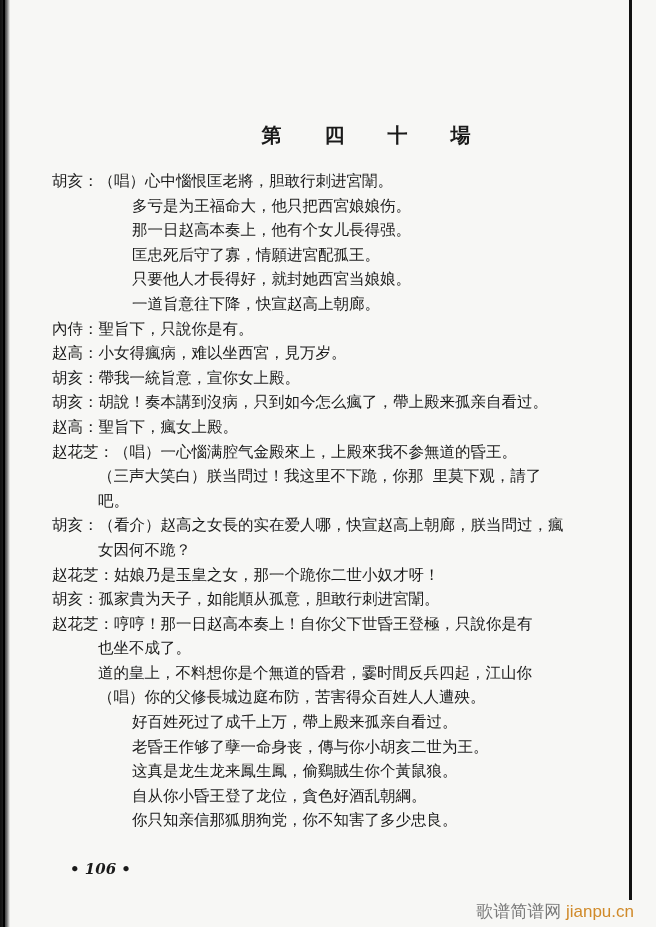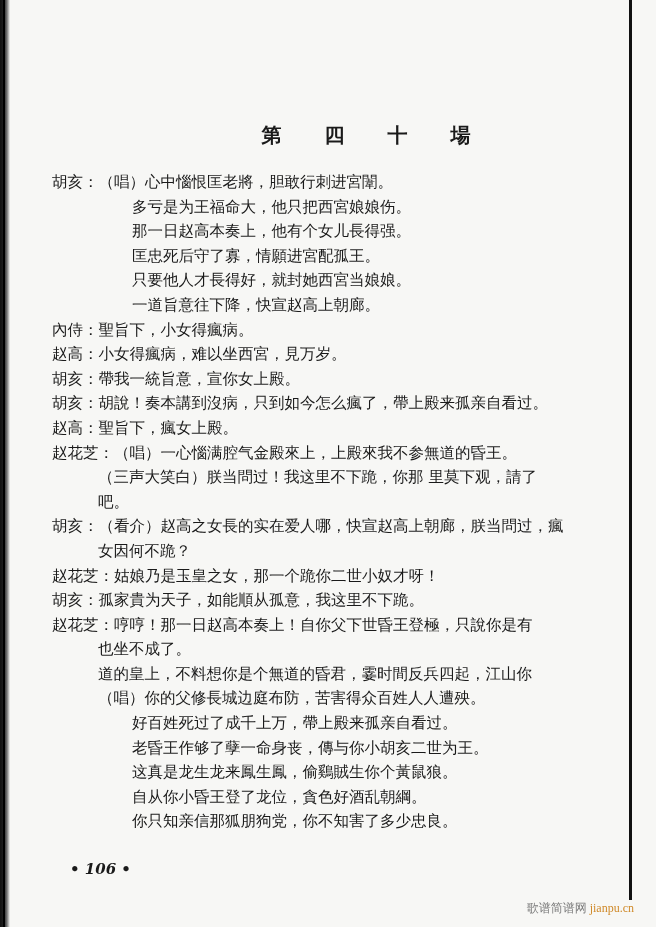--- a/index.html
+++ b/index.html
@@ -16,61 +16,61 @@
   .left-edge::after {
     content: ""; position: absolute; left: 3px; top: 0; width: 2px; height: 927px; background: #000;
   }
   .right-rule {
     position: absolute; left: 629px; top: 0; width: 3px; height: 900px; background: #111;
   }
   .title {
     position: absolute; top: 122px; left: 0; width: 656px; text-align: center;
     font-size: 20px; font-weight: bold; letter-spacing: 18px; margin-left: 47px;
   }
-  .content { position: absolute; left: 52px; top: 170px; width: 560px; font-size: 15.5px; }
+  .content { position: absolute; left: 52px; top: 170px; width: 560px; font-size: 15.5px; font-family: Liberation Mono, monospace; }
   .line { height: 24.6px; line-height: 24.6px; white-space: nowrap; }
   .speaker { display: inline-block; }
   .indent1 { padding-left: 80px; }
   .indent2 { padding-left: 46px; }
   .page-num {
     position: absolute; left: 70px; top: 860px; font-size: 15px; font-style: italic; font-weight: bold;
   }
   .watermark {
-    position: absolute; right: 22px; top: 900px; font-size: 12px; color: #7a7a7a;
-    font-family: Liberation Serif, serif;
+    position: absolute; right: 22px; top: 900px; font-size: 17px; color: #7a7a7a;
+    font-family: Liberation Sans, sans-serif;
   }
   .watermark .url { color: #d08a2a; }
 </style>
 </head>
 <body>
 
 <div class="left-edge"></div>
 <div class="right-rule"></div>
 
 <div class="title">第 四 十 場</div>
 
 <div class="content" id="script-body">
     <div class="line"><span class="speaker">胡亥：</span><span>（唱）心中惱恨匡老將，胆敢行刺进宮闈。</span></div>
     <div class="line indent1"><span>多亏是为王福命大，他只把西宮娘娘伤。</span></div>
     <div class="line indent1"><span>那一日赵高本奏上，他有个女儿長得强。</span></div>
     <div class="line indent1"><span>匡忠死后守了寡，情願进宮配孤王。</span></div>
     <div class="line indent1"><span>只要他人才長得好，就封她西宮当娘娘。</span></div>
     <div class="line indent1"><span>一道旨意往下降，快宣赵高上朝廊。</span></div>
-    <div class="line"><span class="speaker">內侍：</span><span>聖旨下，小女得瘋病。</span></div>
+    <div class="line"><span class="speaker">內侍：</span><span>聖旨下，只說你是有。</span></div>
     <div class="line"><span class="speaker">赵高：</span><span>小女得瘋病，难以坐西宮，見万岁。</span></div>
     <div class="line"><span class="speaker">胡亥：</span><span>帶我一統旨意，宣你女上殿。</span></div>
     <div class="line"><span class="speaker">胡亥：</span><span>胡說！奏本講到沒病，只到如今怎么瘋了，帶上殿来孤亲自看过。</span></div>
     <div class="line"><span class="speaker">赵高：</span><span>聖旨下，瘋女上殿。</span></div>
     <div class="line"><span class="speaker">赵花芝：</span><span>（唱）一心惱满腔气金殿來上，上殿來我不参無道的昏王。</span></div>
     <div class="line indent2"><span>（三声大笑白）朕当問过！我这里不下跪，你那 里莫下观，請了</span></div>
     <div class="line indent2"><span>吧。</span></div>
     <div class="line"><span class="speaker">胡亥：</span><span>（看介）赵高之女長的实在爱人哪，快宣赵高上朝廊，朕当問过，瘋</span></div>
     <div class="line indent2"><span>女因何不跪？</span></div>
     <div class="line"><span class="speaker">赵花芝：</span><span>姑娘乃是玉皇之女，那一个跪你二世小奴才呀！</span></div>
-    <div class="line"><span class="speaker">胡亥：</span><span>孤家貴为天子，如能順从孤意，我这里不下跪。</span></div>
+    <div class="line"><span class="speaker">胡亥：</span><span>孤家貴为天子，如能順从孤意，胆敢行刺进宮闈。</span></div>
     <div class="line"><span class="speaker">赵花芝：</span><span>哼哼！那一日赵高本奏上！自你父下世昏王登極，只說你是有</span></div>
     <div class="line indent2"><span>也坐不成了。</span></div>
     <div class="line indent2"><span>道的皇上，不料想你是个無道的昏君，霎时間反兵四起，江山你</span></div>
     <div class="line indent2"><span>（唱）你的父修長城边庭布防，苦害得众百姓人人遭殃。</span></div>
     <div class="line indent1"><span>好百姓死过了成千上万，帶上殿来孤亲自看过。</span></div>
     <div class="line indent1"><span>老昏王作够了孽一命身丧，傳与你小胡亥二世为王。</span></div>
     <div class="line indent1"><span>这真是龙生龙来鳳生鳳，偷鷄賊生你个黃鼠狼。</span></div>
     <div class="line indent1"><span>自从你小昏王登了龙位，貪色好酒乱朝綱。</span></div>
     <div class="line indent1"><span>你只知亲信那狐朋狗党，你不知害了多少忠良。</span></div>
   </div>

